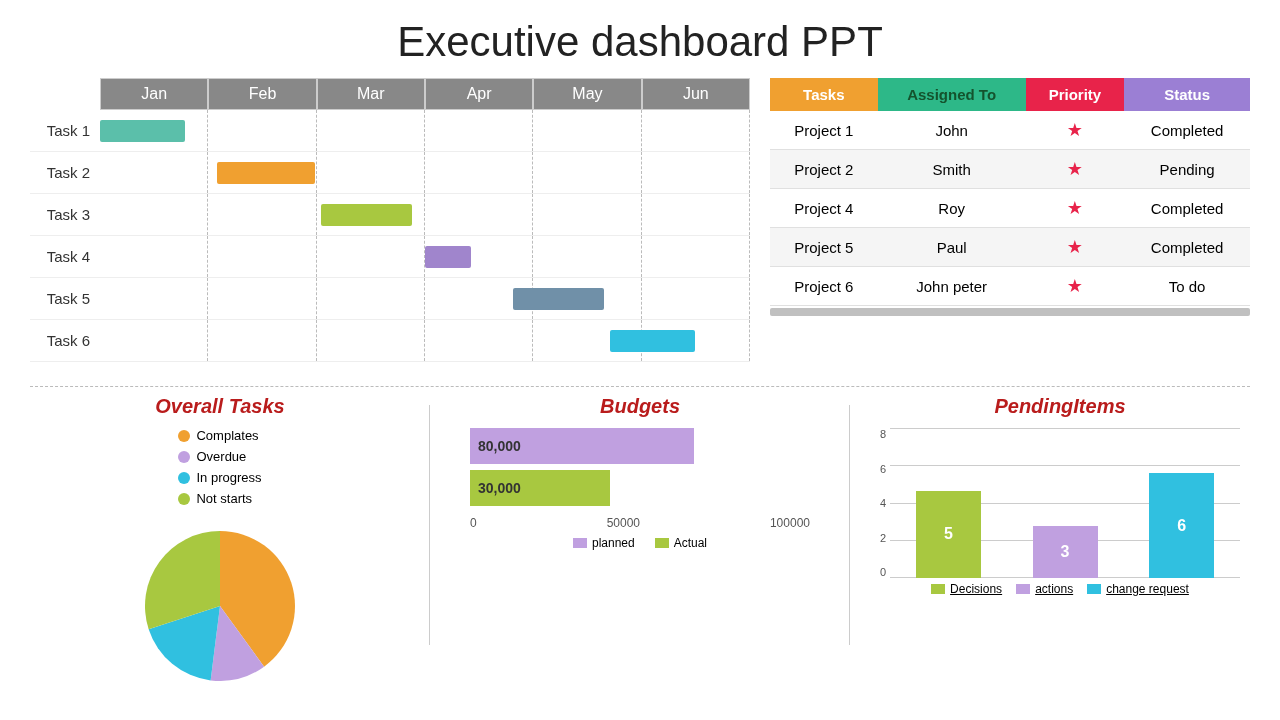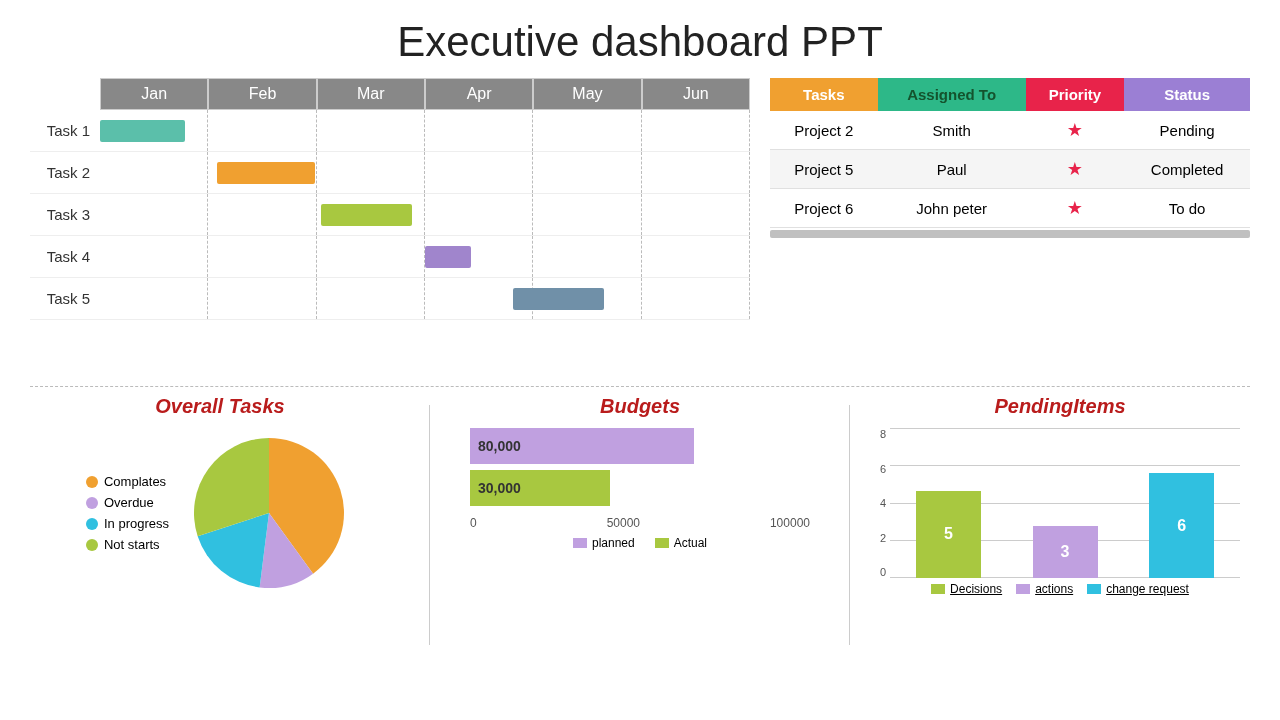--- a/index.html
+++ b/index.html
@@ -34,21 +34,21 @@
     
     .divider { border: none; border-top: 1px dashed #bbb; margin: 8px 30px; }
 
     
     .bottom-section { display: flex; flex-direction: row; padding: 0 10px; height: 260px; gap: 0; }
     .bottom-panel { flex: 1; display: flex; flex-direction: column; align-items: center; padding: 0 10px; position: relative; }
     .panel-title { font-size: 20px; font-weight: 700; margin-bottom: 10px; color: #b91c1c; font-style: italic; }
     .panel-divider { position: absolute; right: 0; top: 10px; bottom: 10px; width: 1px; background: #ccc; }
 
     
-    .pie-area { display: flex; flex-direction: row; align-items: center; gap: 15px; width: 100%; justify-content: center; }
+    .pie-area { display: flex; flex-direction: column; align-items: center; gap: 15px; width: 100%; justify-content: center; }
     .pie-legend { display: flex; flex-direction: column; gap: 6px; font-size: 13px; }
     .legend-item { display: flex; align-items: center; gap: 6px; }
     .legend-dot { width: 12px; height: 12px; border-radius: 50%; flex-shrink: 0; }
 
     
     .budget-area { width: 100%; display: flex; flex-direction: column; align-items: center; }
     .budget-bar-row { display: flex; align-items: center; margin-bottom: 6px; position: relative; }
     .budget-bar-bg { height: 36px; display: flex; align-items: center; padding-left: 8px; font-size: 14px; color: #333; font-weight: 600; }
     .budget-axis { display: flex; justify-content: space-between; width: 85%; font-size: 12px; color: #555; margin-top: 4px; }
     .budget-legend { display: flex; gap: 20px; margin-top: 6px; font-size: 12px; }
@@ -130,41 +130,65 @@
         <div class="gantt-row">
           <div class="gantt-label">Task 5</div>
           <div class="gantt-grid" style="position: relative;">
             <div class="gantt-col"></div>
             <div class="gantt-col"></div>
             <div class="gantt-col"></div>
             <div class="gantt-col"></div>
             <div class="gantt-col"></div>
             <div class="gantt-col"></div>
             <div class="gantt-bar" style="left: 63.5%; width: 14%; background-color: rgb(112, 144, 168); position: absolute;"></div>
+          </div>
+        </div>
+        <div class="gantt-row">
+          <div class="gantt-label">Task 6</div>
+          <div class="gantt-grid" style="position: relative;">
+            <div class="gantt-col"></div>
+            <div class="gantt-col"></div>
+            <div class="gantt-col"></div>
+            <div class="gantt-col"></div>
+            <div class="gantt-col"></div>
+            <div class="gantt-col"></div>
+            <div class="gantt-bar" style="left: 78.5%; width: 13%; background-color: rgb(48, 192, 224); position: absolute;"></div>
           </div>
         </div>
       </div>
   </div>
 
   <div class="table-container">
     <table>
       <thead>
         <tr>
           <th class="th-tasks">Tasks</th>
           <th class="th-assigned">Assigned To</th>
           <th class="th-priority">Priority</th>
           <th class="th-status">Status</th>
         </tr>
       </thead>
       <tbody id="table-body">
           <tr>
+            <td>Project 1</td>
+            <td>John</td>
+            <td><span class="star">★</span></td>
+            <td>Completed</td>
+          </tr>
+          <tr>
             <td>Project 2</td>
             <td>Smith</td>
             <td><span class="star">★</span></td>
             <td>Pending</td>
+          </tr>
+          <tr>
+            <td>Project 4</td>
+            <td>Roy</td>
+            <td><span class="star">★</span></td>
+            <td>Completed</td>
           </tr>
           <tr>
             <td>Project 5</td>
             <td>Paul</td>
             <td><span class="star">★</span></td>
             <td>Completed</td>
           </tr>
           <tr>
             <td>Project 6</td>
             <td>John peter</td>

